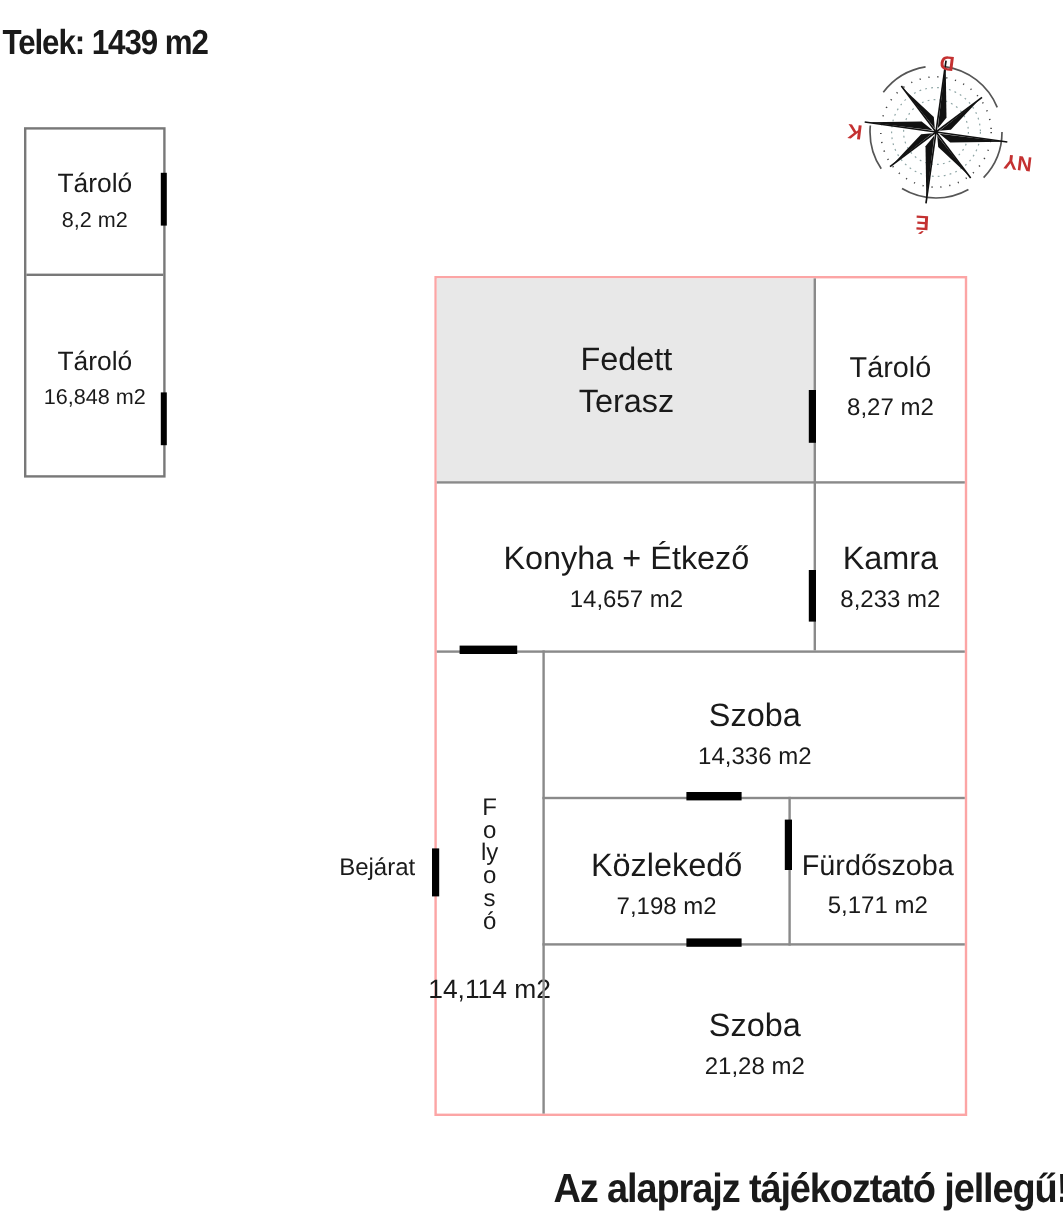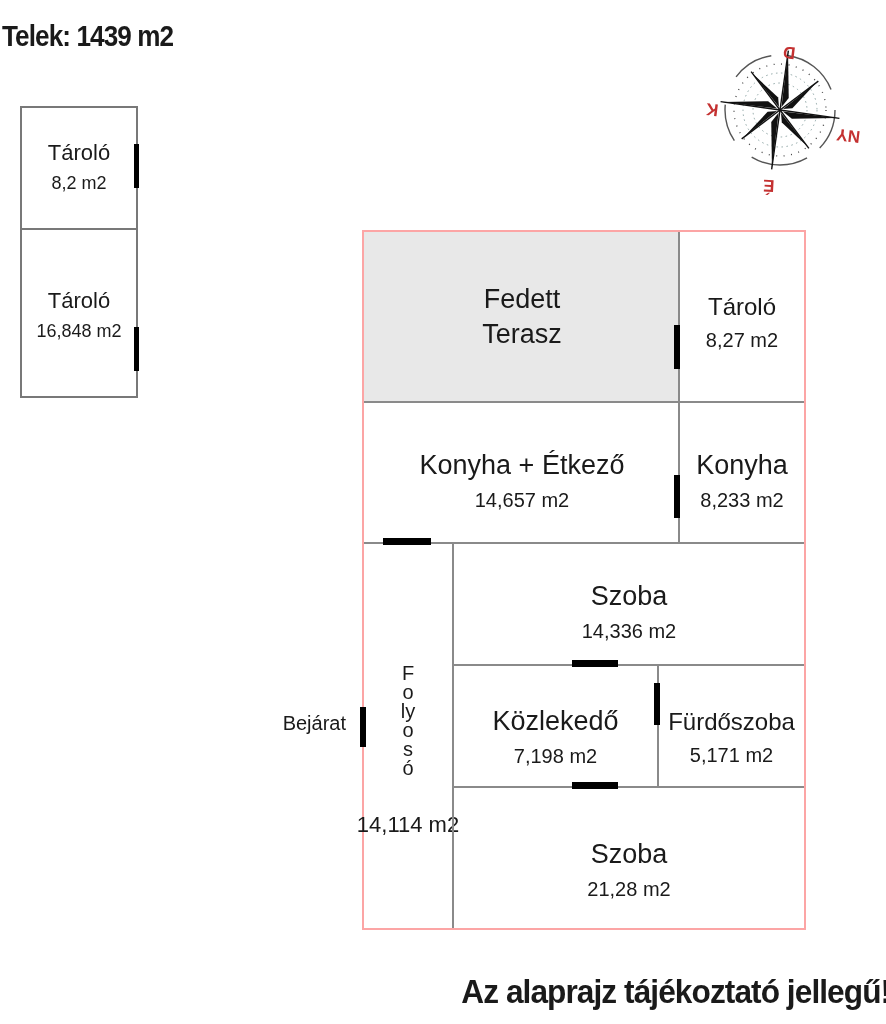--- a/index.html
+++ b/index.html
@@ -158,21 +158,21 @@
       <div class="room-name">Tároló</div>
       <div class="room-area">8,27 m2</div>
     </div>
 
     <div class="room" id="room-konyha">
       <div class="room-name">Konyha + Étkező</div>
       <div class="room-area">14,657 m2</div>
     </div>
 
     <div class="room" id="room-kamra">
-      <div class="room-name">Konyha</div>
+      <div class="room-name">Kamra</div>
       <div class="room-area">8,233 m2</div>
     </div>
 
     <div class="room" id="room-szoba1">
       <div class="room-name">Szoba</div>
       <div class="room-area">14,336 m2</div>
     </div>
 
     <div class="room" id="room-kozlekedo">
       <div class="room-name">Közlekedő</div>

